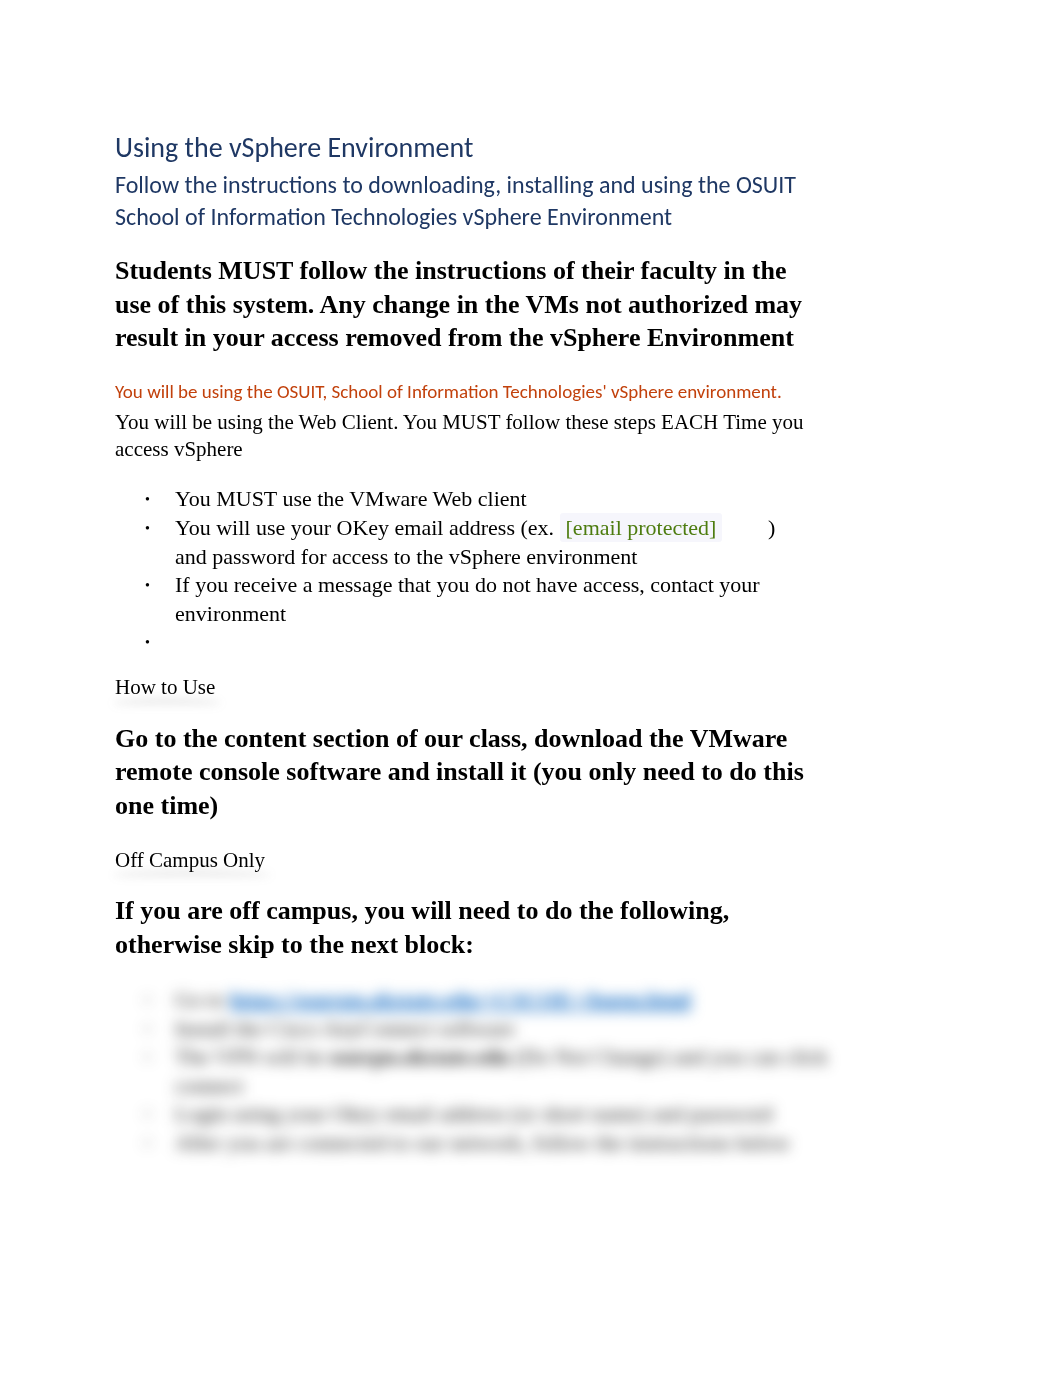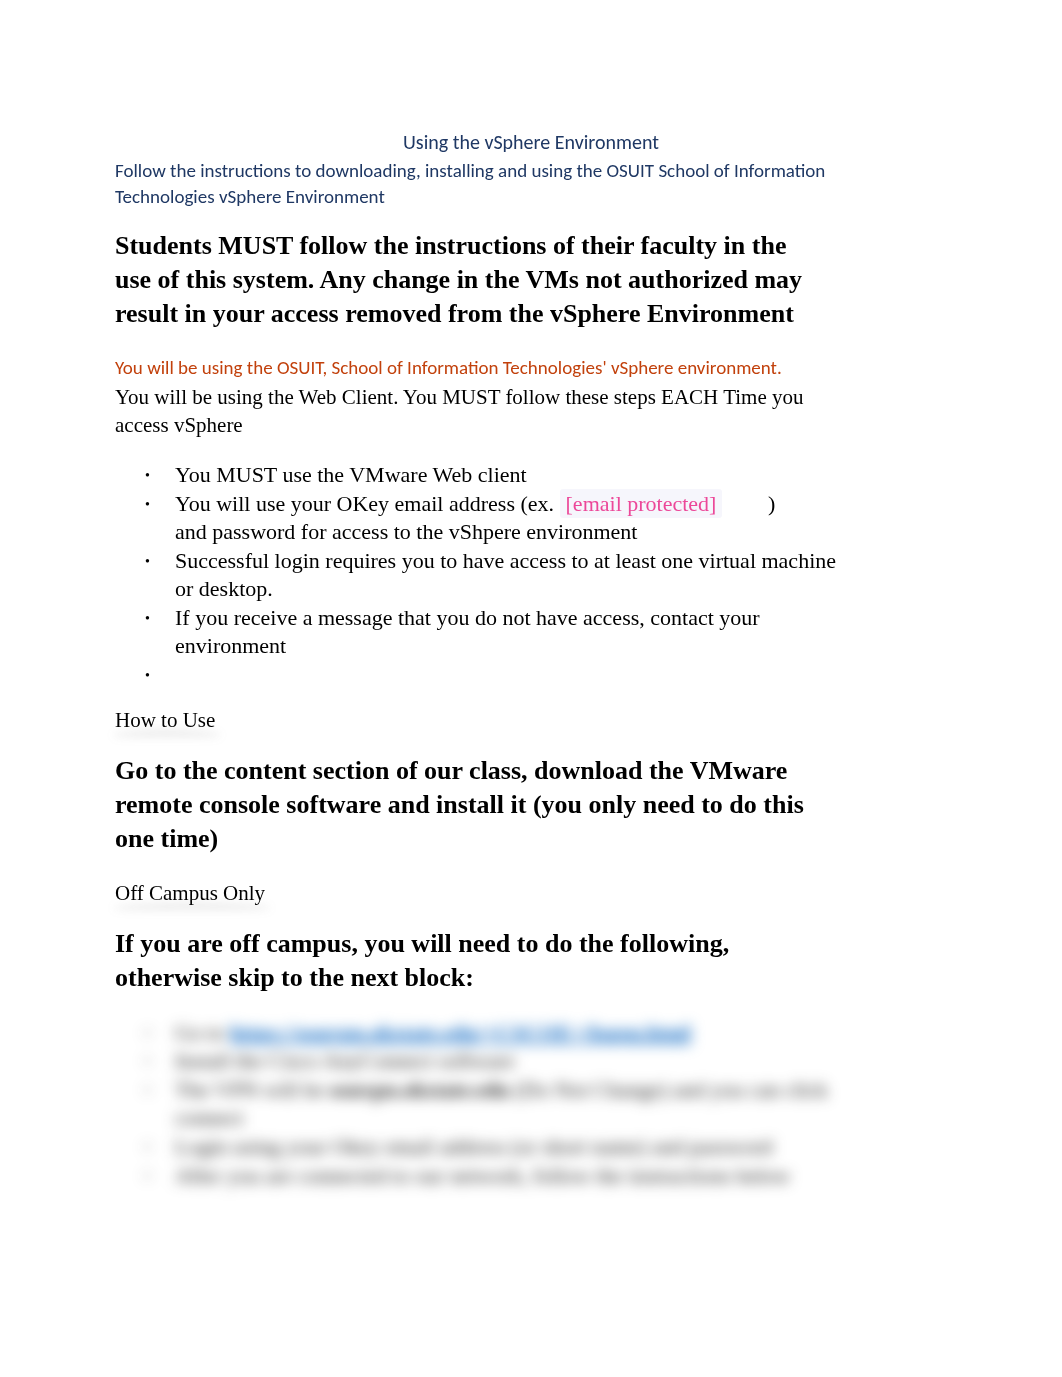--- a/index.html
+++ b/index.html
@@ -10,29 +10,28 @@
     body {
       width: 1062px;
       height: 1377px;
       background: #ffffff;
       font-family: Georgia, 'Times New Roman', serif;
       padding: 130px 115px 50px 115px;
       color: #000000;
     }
     .title {
       color: #1f3864;
-      font-size: 20px;
+      font-size: 28px;
       font-family: Calibri, Arial, sans-serif;
       font-weight: 400;
       margin-bottom: 4px;
-      text-align: center;
     }
     .subtitle {
       color: #1f3864;
-      font-size: 19px;
+      font-size: 24px;
       font-family: Calibri, Arial, sans-serif;
       font-weight: 400;
       line-height: 1.35;
       margin-bottom: 20px;
       max-width: 720px;
     }
     .body-text {
       font-size: 26px;
       font-family: Georgia, 'Times New Roman', serif;
       line-height: 1.3;
@@ -74,21 +73,21 @@
       content: "•";
       position: absolute;
       left: 0;
       top: 6px;
       font-size: 14px;
     }
     ul.main-list li.empty-bullet {
       min-height: 22px;
     }
     .email-link {
-      color: #ec4899;
+      color: #4d7c0f;
       text-decoration: none;
       background: rgba(240, 240, 250, 0.6);
       padding: 2px 6px;
       border-radius: 3px;
     }
     .paren {
       margin-left: 40px;
     }
     .shadowed-heading {
       font-size: 21px;
@@ -142,23 +141,22 @@
 
 <p class="body-text-2">You will be using the Web Client. You MUST follow these steps EACH Time you access vSphere</p>
 
 <ul class="main-list">
   <li>You MUST use the VMware Web client</li>
   <li>
     <span>You will use your OKey email address (ex. </span>
     <a href="#" class="email-link">[email protected]</a>
     <span class="paren">)</span>
     <br>
-    <span>and password for access to the vShpere environment</span>
+    <span>and password for access to the vSphere environment</span>
   </li>
-  <li>Successful login requires you to have access to at least one virtual machine or desktop.</li>
   <li>If you receive a message that you do not have access, contact your environment</li>
   <li class="empty-bullet"></li>
 </ul>
 
 <div class="shadowed-heading">How to Use</div>
 
 <p class="body-text">Go to the content section of our class, download the VMware remote console software and install it (you only need to do this one time)</p>
 
 <div class="shadowed-heading">Off Campus Only</div>
 

